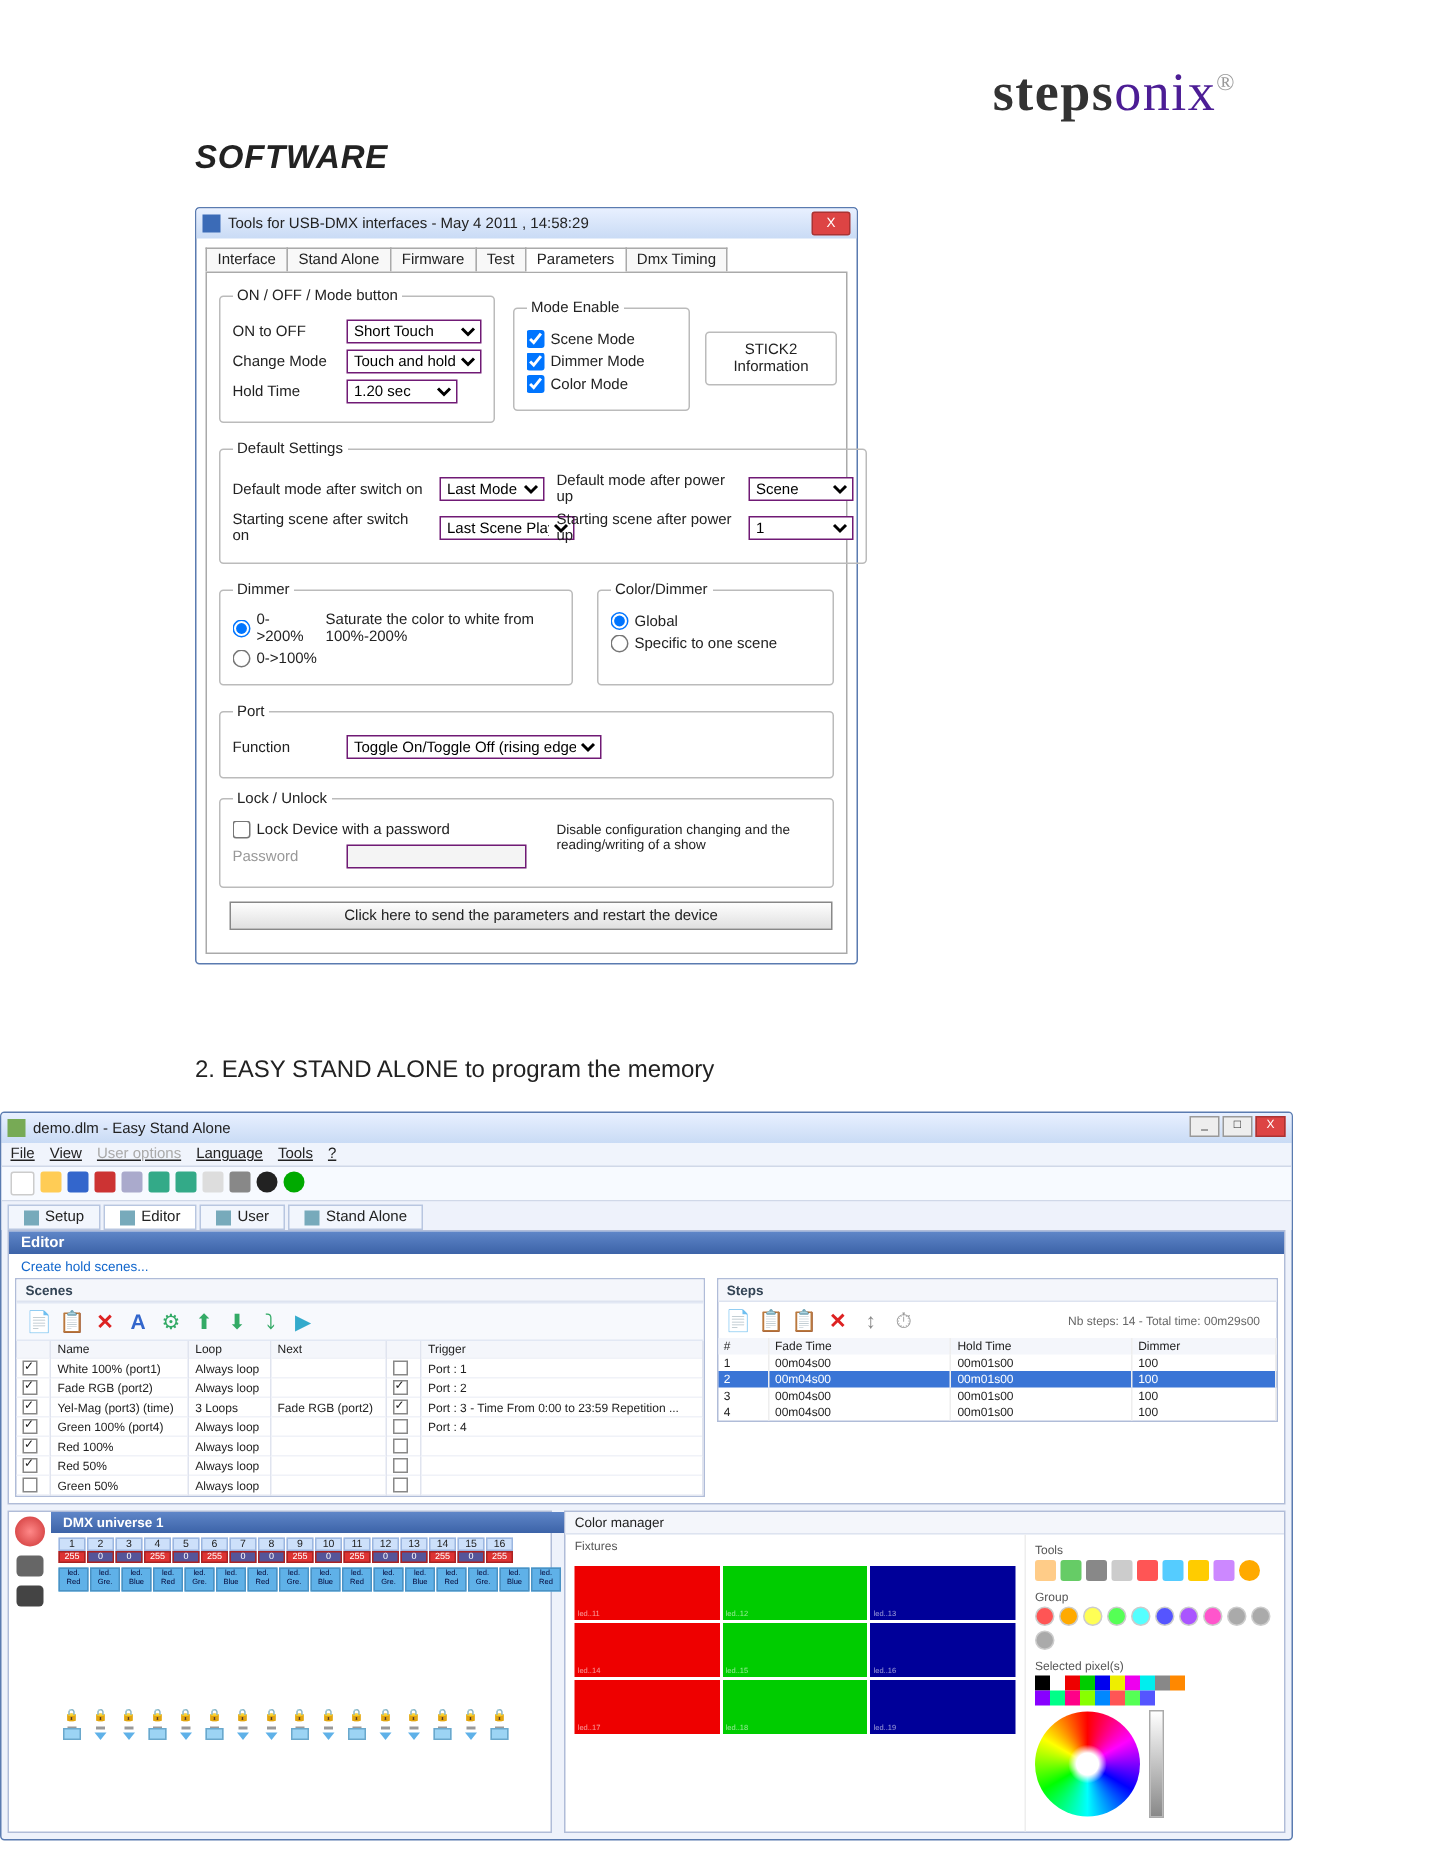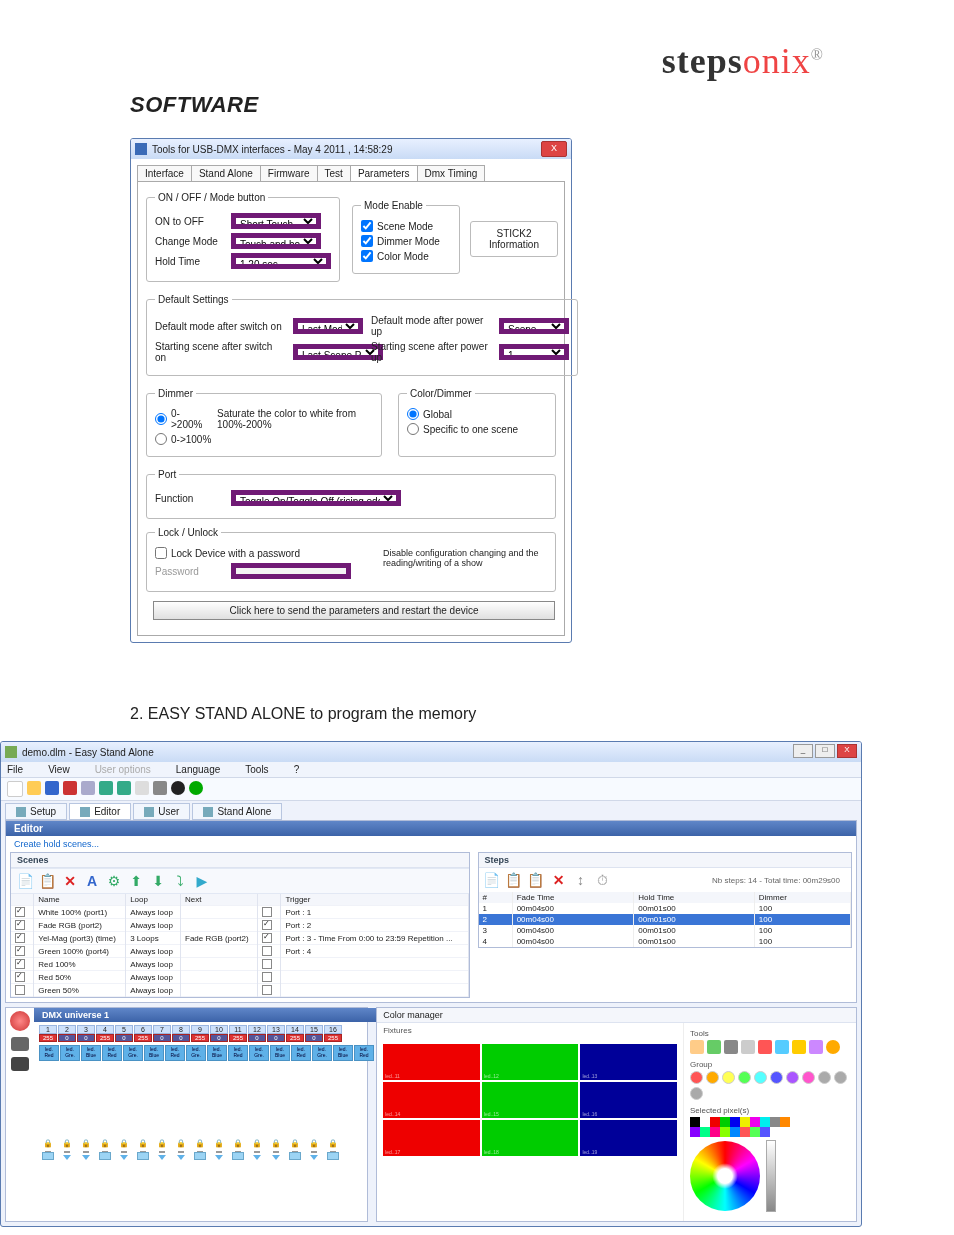--- a/index.html
+++ b/index.html
@@ -1,52 +1,52 @@
 <!DOCTYPE html>
 <html><head>
 <meta charset="utf-8">
 <style>
   body { margin:0; font-family: Arial, sans-serif; background:#fff; color:#222; width:954px; }
   .page { padding:40px 130px 40px 130px; }
   .logo { text-align:right; margin-bottom:10px; font-family: Georgia, serif; font-size:36px; letter-spacing:1px; color:#555; }
   .logo .bold { color:#333; font-weight:bold; }
-  .logo .light { color:#ef4444; }
+  .logo .light { color:#4c1d95; }
   .logo sup { font-size:16px; color:#999; }
   h1.software { font-family:'Arial Black',sans-serif; font-size:22px; font-style:italic; margin:8px 0 20px 0; letter-spacing:0.5px; }
   .step { font-size:16px; margin:12px 0 18px 40px; }
   
   .window { border:1px solid #5a7bb0; border-radius:3px; background:#fff; font-family:Tahoma,Verdana,sans-serif; font-size:11px; position:relative; width:440px; margin-left:0px; box-shadow:none; }
   .titlebar { background:linear-gradient(#e8f0ff,#c9dbf5); height:20px; display:flex; align-items:center; padding:0 4px; border-top-left-radius:2px; border-top-right-radius:2px; position:relative; font-size:10px; }
   .titlebar .ico { width:12px; height:12px; background:#3b6bb7; margin-right:5px; display:inline-block; }
   .closebtn { position:absolute; right:4px; top:2px; width:24px; height:14px; background:#d44; border:1px solid #a33; border-radius:2px; color:#fff; text-align:center; font-size:9px; line-height:12px; }
   .tabs { display:flex; margin:6px 6px 0 6px; font-size:10px; }
   .tab { border:1px solid #aaa; border-bottom:none; padding:2px 7px; background:#f8f8f8; margin-right:-1px; }
   .tab.active { background:#fff; position:relative; z-index:2; }
   .tabbody { border:1px solid #aaa; margin:0 6px 6px 6px; background:#fff; padding:6px; position:relative; }
   fieldset { border:1px solid #bbb; border-radius:3px; margin:4px 2px 8px 2px; padding:6px 8px 8px 8px; font-size:10px; }
   legend { font-size:10px; padding:0 3px; }
   .row { display:flex; align-items:center; margin:4px 0; gap:6px; }
   .row label { min-width:70px; font-size:10px; }
-  select, input[type=text] { font-size:10px; border:5px solid #701a75; background:#fff; height:16px; padding:0 3px; box-sizing:border-box; }
+  select, input[type=text] { font-size:10px; border:1px solid #701a75; background:#fff; height:16px; padding:0 3px; box-sizing:border-box; }
   select { padding:0; }
   .chk { display:flex; align-items:center; gap:4px; font-size:10px; margin:3px 0; }
   input[type=checkbox], input[type=radio] { margin:0; width:12px; height:12px; }
   .flex2 { display:flex; gap:12px; }
   .flex2 > fieldset { flex:1; min-width:0; }
   .btn { border:1px solid #888; background:linear-gradient(#fefefe,#e0e0e0); padding:3px 20px; font-size:10px; text-align:center; display:inline-block; }
   .sendparams { text-align:center; margin:9px; }
   .stick2box { border:1px solid #bbb; border-radius:3px; padding:6px 18px; text-align:center; font-size:10px; position:absolute; right:6px; top:6px; }
   .mebox { position:relative; }
   
   .esa { border:1px solid #5a7bb0; border-radius:3px; background:#eef2fb; font-size:9px; font-family:Tahoma,sans-serif; width:860px; margin-left:-130px; position:relative; }
   .esa .titlebar { font-size:10px; }
   .winbtns { position:absolute; right:4px; top:2px; display:flex; gap:2px; }
   .winbtns div { width:18px; height:12px; border:1px solid #999; background:#eee; font-size:8px; text-align:center; line-height:10px; }
   .winbtns .cl { background:#d44; color:#fff; border-color:#a33; }
-  .menubar { background:#f0f4fc; padding:2px 6px; font-size:10px; display:flex; gap:25px; border-bottom:1px solid #d0d8e8; }
+  .menubar { background:#f0f4fc; padding:2px 6px; font-size:10px; display:flex; gap:10px; border-bottom:1px solid #d0d8e8;text-decoration:underline; }
   .menubar span { font-size:10px; }
   .toolbar { background:#f7faff; padding:3px 6px; display:flex; gap:4px; border-bottom:1px solid #d0d8e8; }
   .tbico { width:14px; height:14px; border-radius:2px; }
   .subtabs { display:flex; padding:2px 4px 0 4px; background:#eef2fb; font-size:10px; gap:0; }
   .subtab { border:1px solid #b8c6e0; padding:2px 10px; background:#f2f6fd; margin-right:2px; display:flex; align-items:center; gap:4px; }
   .subtab.active { background:#fff; font-weight:normal; }
   .panelhead { background:linear-gradient(#5f86c8,#3c63a8); color:#fff; padding:2px 8px; font-weight:bold; font-size:10px; }
   .panelbox { border:1px solid #b0bcd8; margin:4px; background:#fff; }
   .cys { padding:3px 8px; font-size:9px; color:#16c; }
   .scenes-tool { display:flex; gap:4px; padding:3px 6px; align-items:center; background:#f7f9fd; border-top:1px solid #e2e8f4; border-bottom:1px solid #e2e8f4; }
@@ -139,21 +139,21 @@
           <div class="row">
             <label>ON to OFF</label>
             <select style="width:90px"><option>Short Touch</option></select>
           </div>
           <div class="row">
             <label>Change Mode</label>
             <select style="width:90px"><option>Touch and hold</option></select>
           </div>
           <div class="row">
             <label>Hold Time</label>
-            <select style="width:100px"><option>1.20 sec</option></select>
+            <select style="width:74px"><option>1.20 sec</option></select>
           </div>
         </fieldset>
         <fieldset style="width:100px;">
           <legend>Mode Enable</legend>
           <div class="chk">
               <input type="checkbox" checked="" style="">
               <span>Scene Mode</span>
             </div>
           <div class="chk">
               <input type="checkbox" checked="" style="">
@@ -215,21 +215,21 @@
       <fieldset>
         <legend>Port</legend>
         <div class="row">
             <label>Function</label>
         <select style="width:170px"><option>Toggle On/Toggle Off (rising edge)</option></select>
           </div>
       </fieldset>
 
       <fieldset>
         <legend>Lock / Unlock</legend>
-        <div style="display:flex; gap:32px;">
+        <div style="display:flex; gap:20px;">
           <div style="flex:1;">
             <div class="chk">
                 <input type="checkbox" style="">
                 <span>Lock Device with a password</span>
               </div>
             <div class="row">
                 <label style="color:#999">Password</label>
             <input type="text" disabled="" style="width: 120px; background: rgb(244, 244, 244);">
               </div>
           </div>

